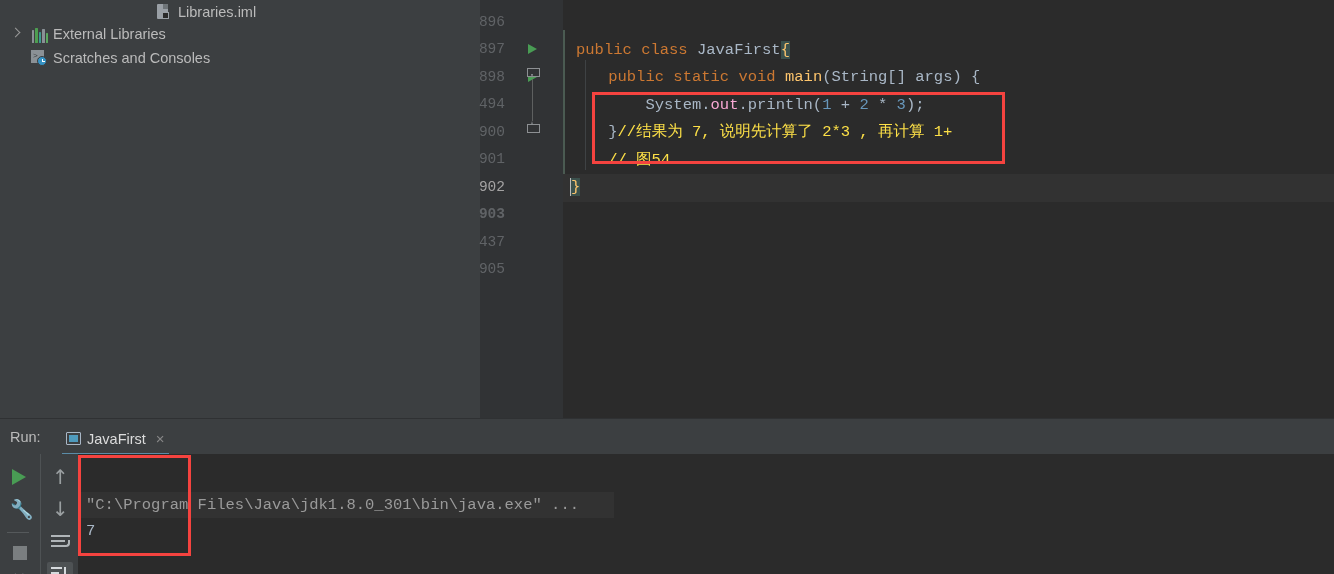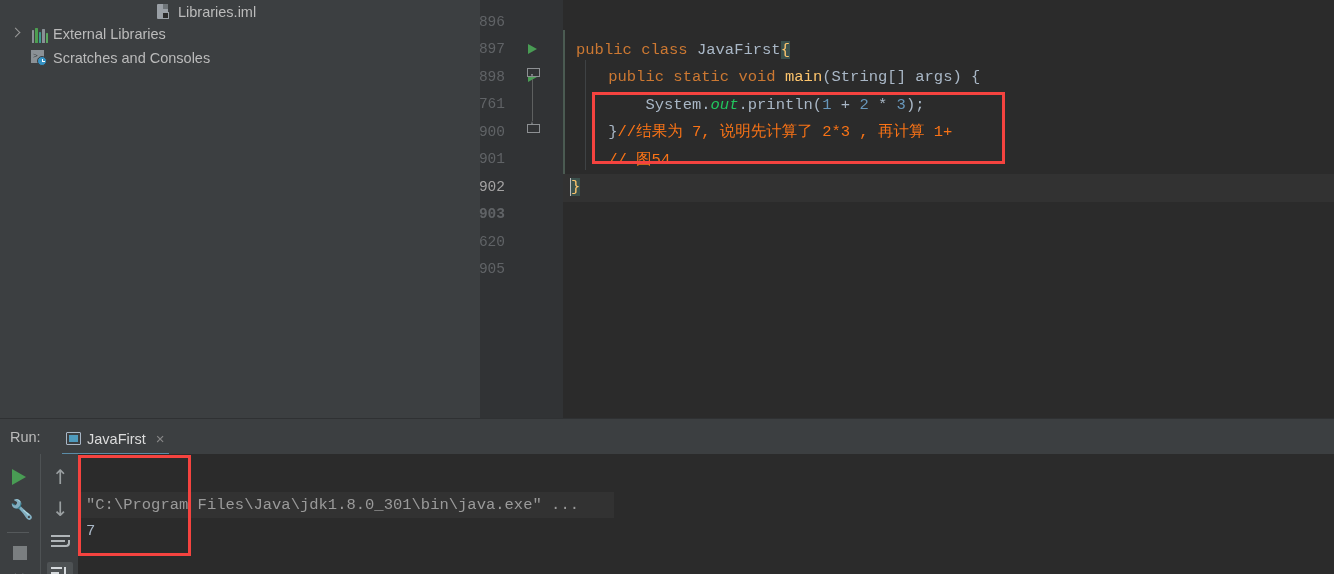--- a/index.html
+++ b/index.html
@@ -111,22 +111,22 @@
   .code-line {
     position: absolute; left: 0; right: 0; height: 27.5px; line-height: 27.5px;
     white-space: pre; color: #a9b7c6; padding-left: 8px;
   }
   .code-line.current { background: #323232; }
 
   .kw    { color: #cc7832; }
   .cls   { color: #a9b7c6; }
   .mth   { color: #ffc66d; }
   .num   { color: #6897bb; }
-  .fld   { color: #22c55e; font-style: italic; }
-  .cmt   { color: #f97316; }
+  .fld   { color: #f9a8d4; }
+  .cmt   { color: #fde047; }
   .brace-hl { background: #3b514d; color: #ffc66d; }
   .caret-b { border-left: 1px solid #bbbbbb; margin-left: -1px; }
 
   
   .redbox { position: absolute; border: 3px solid #f5433f; pointer-events: none; }
 
   
   #run-window {
     position: absolute; left: 0; top: 418px; width: 1334px; height: 156px;
     background: #eab308;
@@ -237,26 +237,26 @@
       <span class="tree-label">Scratches and Consoles</span>
     </div>
   </div>
 
   <div id="editor-area">
 
     <div id="gutter">
       <div class="lnum" style="top:9px;">896</div>
       <div class="lnum" style="top:36px;">897</div>
       <div class="lnum" style="top:64px;">898</div>
-      <div class="lnum" style="top:91px;">761</div>
+      <div class="lnum" style="top:91px;">494</div>
       <div class="lnum" style="top:119px;">900</div>
       <div class="lnum" style="top:146px;">901</div>
       <div class="lnum current" style="top:174px;">902</div>
       <div class="lnum" style="top:201px;font-weight:bold;">903</div>
-      <div class="lnum" style="top:229px;">620</div>
+      <div class="lnum" style="top:229px;">437</div>
       <div class="lnum" style="top:256px;">905</div>
 
       <div class="gmark" style="top:36px;">
         <span class="run-tri"></span>
       </div>
       <div class="gmark" style="top:64px;">
         <span class="run-tri"></span>
       </div>
 
       <div class="fold-ico top" style="top:68px;"></div>

